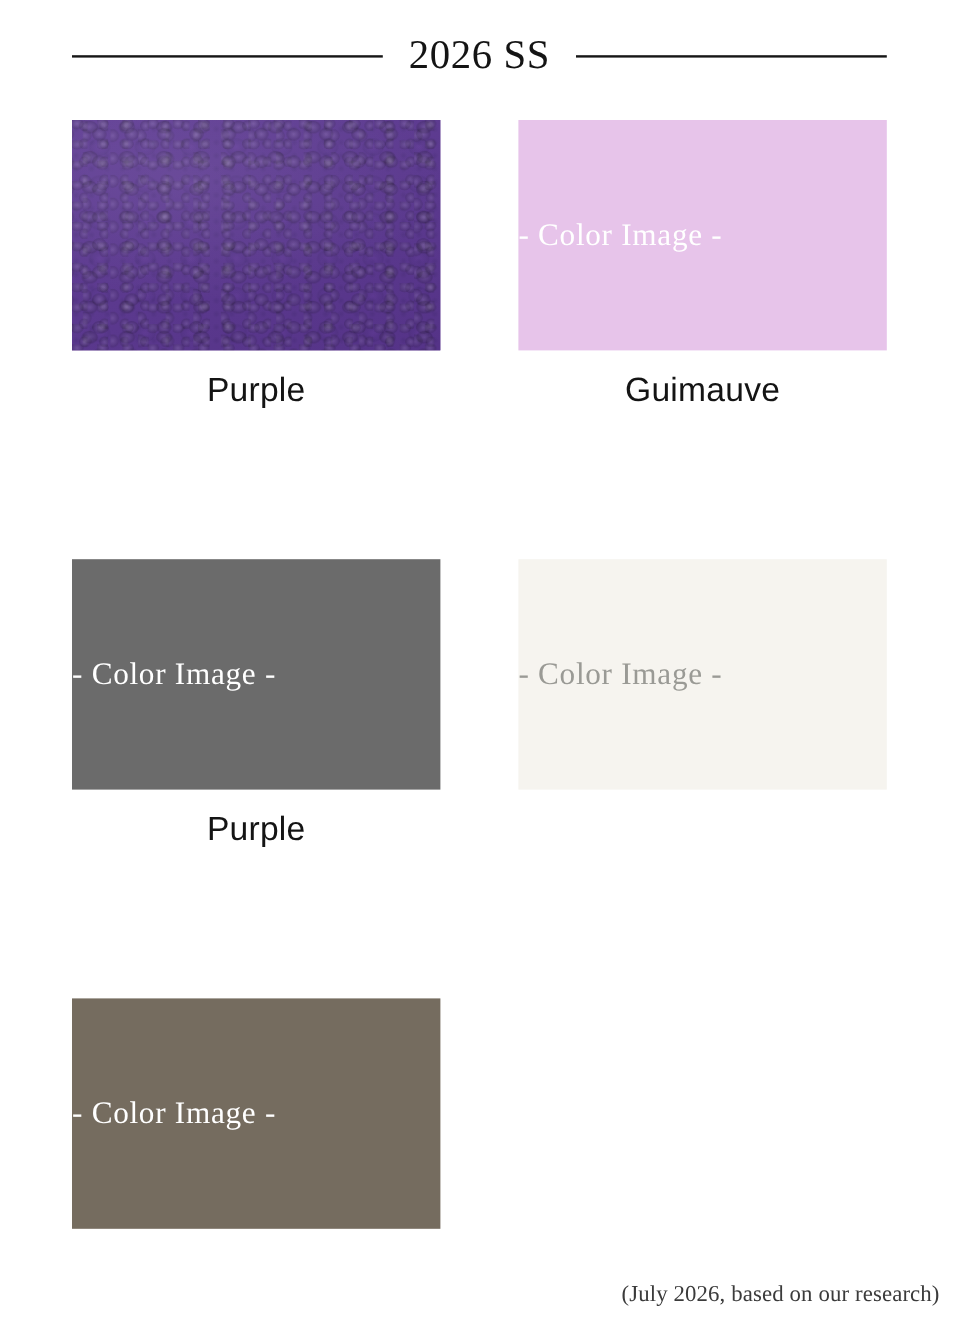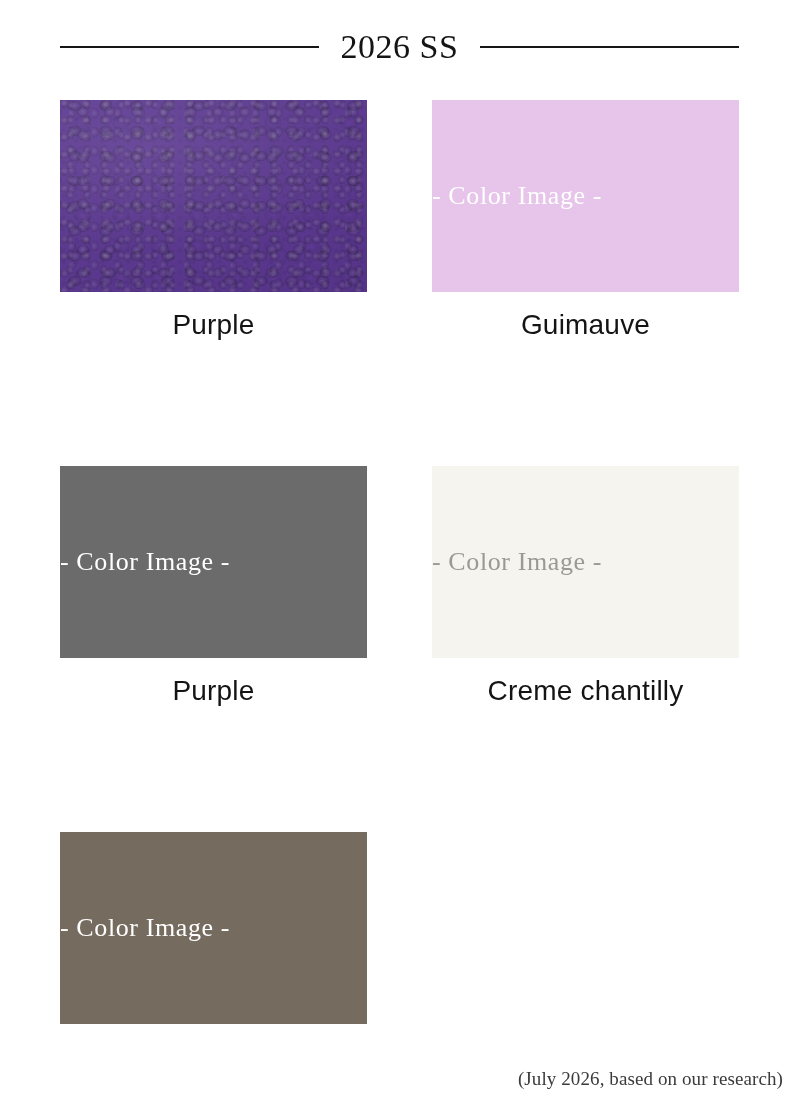--- a/index.html
+++ b/index.html
@@ -155,21 +155,20 @@
     <div class="swatch-cell">
       <div class="swatch-box" style="background-color: rgb(107, 107, 107);">
         <span class="swatch-placeholder" style="color: rgb(255, 255, 255);">- Color Image -</span>
       </div>
       <div class="swatch-label">Purple</div>
     </div>
     <div class="swatch-cell">
       <div class="swatch-box" style="background-color: rgb(246, 244, 239);">
         <span class="swatch-placeholder" style="color: rgb(154, 154, 149);">- Color Image -</span>
       </div>
-      <div class="swatch-label">Creme chantilly</div>
     </div>
     <div class="swatch-cell">
       <div class="swatch-box" style="background-color: rgb(117, 108, 95);">
         <span class="swatch-placeholder" style="color: rgb(255, 255, 255);">- Color Image -</span>
       </div>
     </div>
   </div>
 
 <div class="footer">(July 2026, based on our research)</div>
 

